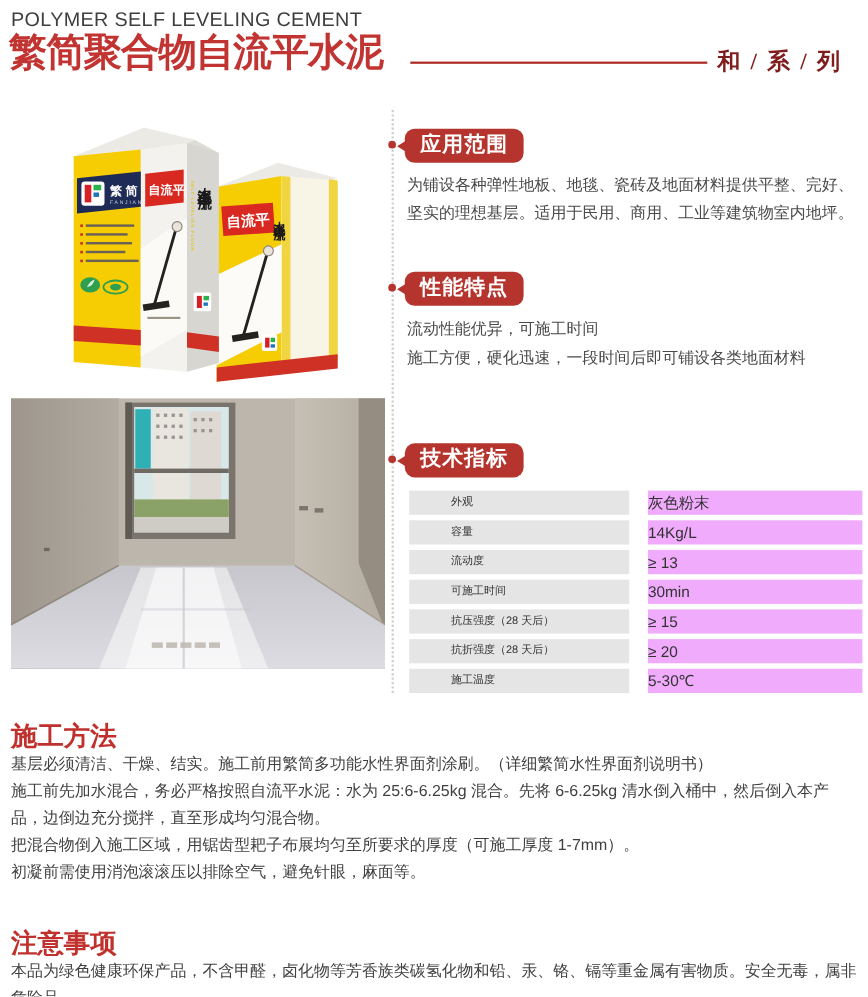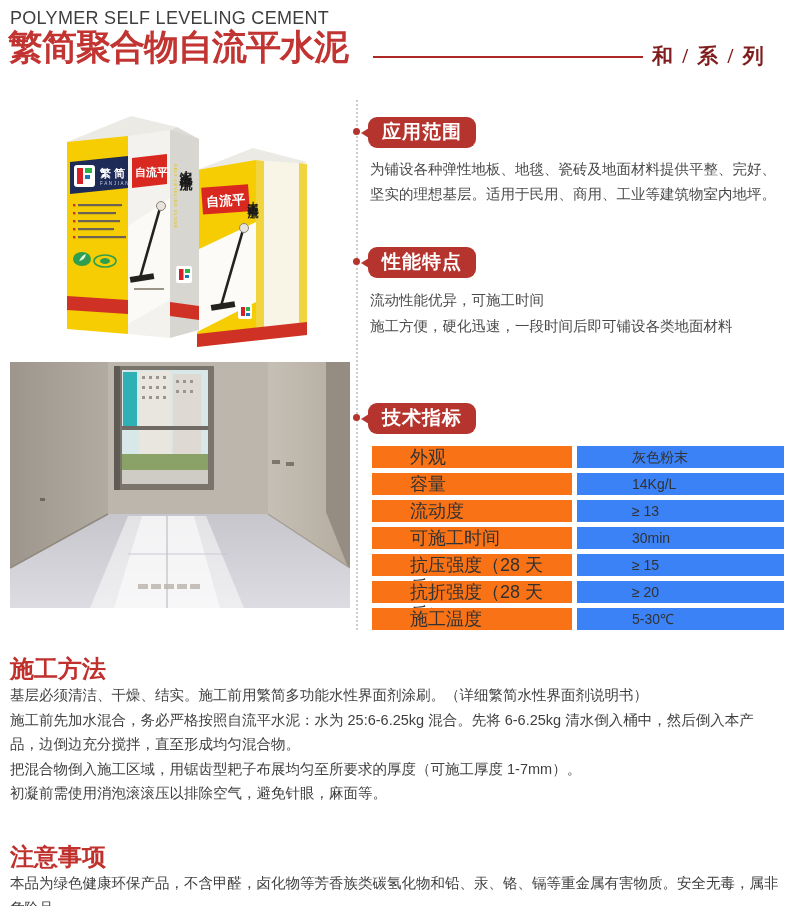--- a/index.html
+++ b/index.html
@@ -24,24 +24,24 @@
          padding:4px 14px 6px;border-radius:9px;letter-spacing:1px;line-height:21px;}
   .badge::before{content:"";position:absolute;left:-7px;top:11px;
          border-top:5px solid transparent;border-bottom:5px solid transparent;
          border-right:8px solid #b5342d;}
   .para{left:370px;width:406px;font-size:14.5px;line-height:25px;color:#4a4a4a;}
   .para p{margin:0;}
 
   
   .spec-table{left:372px;top:446px;width:412px;display:flex;flex-direction:column;gap:5px;}
   .trow{display:flex;gap:5px;height:22px;}
-  .tlabel{flex:0 0 200px;background:#f97316;padding-left:38px;line-height:22px;
-          font-size:18px;color:#323232;box-sizing:border-box;}
-  .tvalue{flex:1;background:#3b82f6;padding-left:55px;line-height:22px;
-          font-size:14px;color:#323232;box-sizing:border-box;}
+  .tlabel{flex:0 0 200px;background:#e5e5e5;padding-left:38px;line-height:22px;
+          font-size:10px;color:#323232;box-sizing:border-box;}
+  .tvalue{flex:1;background:#f0abfc;line-height:22px;
+          font-size:14px;color:#323232;box-sizing:border-box;margin-left:12px;}
 
   
   .sec-title{left:10px;font-size:24px;font-weight:800;color:#c0302c;}
   .sec-body{left:10px;width:772px;font-size:14.5px;line-height:24.5px;color:#3f3f3f;}
   .sec-body p{margin:0;}
 </style>
 </head>
 <body>
 
 <div class="abs eyebrow">POLYMER SELF LEVELING CEMENT</div>

